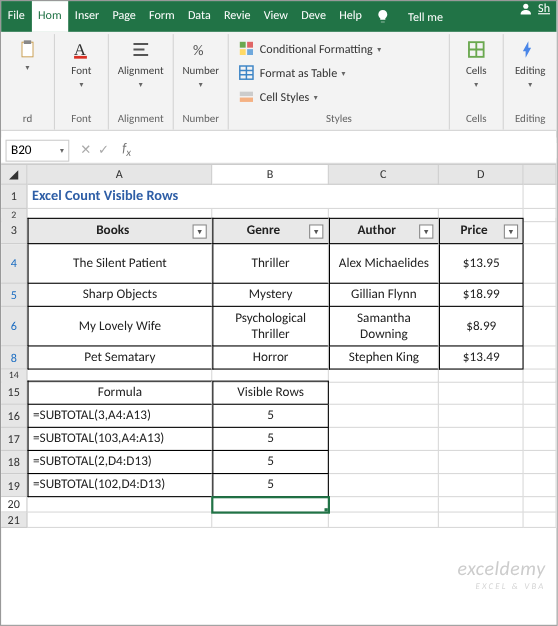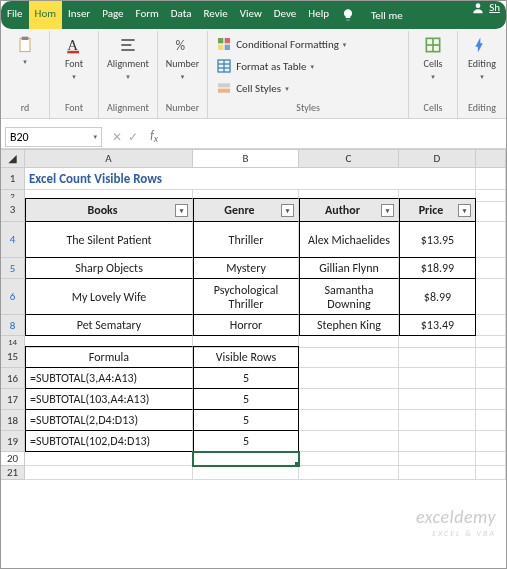--- a/index.html
+++ b/index.html
@@ -16,28 +16,27 @@
 
   
   .tab-strip {
     background: #217346;
     display: flex;
     align-items: stretch;
     height: 28px;
     color: #fff;
     font-size: 11px;
     overflow: hidden;
-    border-radius: 10px;
   }
   .tab-strip .tab {
     padding: 6px 6px;
     cursor: pointer;
   }
   .tab-strip .tab.active {
-    background: #fde047;
+    background: #ffffff;
     color: #217346;
     font-weight: normal;
   }
   .tellme { display: flex; align-items: center; gap: 16px; padding: 0 6px;}
   .share { display: flex; align-items: flex-start; gap: 4px; padding: 0 6px; margin-left:auto;text-decoration:underline;}
 
   .bulb-icon, .person-icon {
     width: 14px; height: 14px;
     display: inline-block;
   }
@@ -102,21 +101,21 @@
   .fx-row {
     display: flex;
     align-items: center;
     border-bottom: 1px solid #d4d4d4;
     height: 24px;
     margin-top: 6px;
     font-size: 12px;
     background:#fff;
   }
   .name-box {
-    width: 97px;
+    width: 58px;
     border: 1px solid #ccc;
     margin: 2px 4px;
     padding: 2px 4px;
     display: flex;
     justify-content: space-between;
     align-items: center;
     background:#fff;
   }
   .fx-btns { display: flex; gap: 6px; padding: 0 6px; color: #aaa; }
   .fx-label { font-style: italic; color: #777; padding: 0 6px; }

